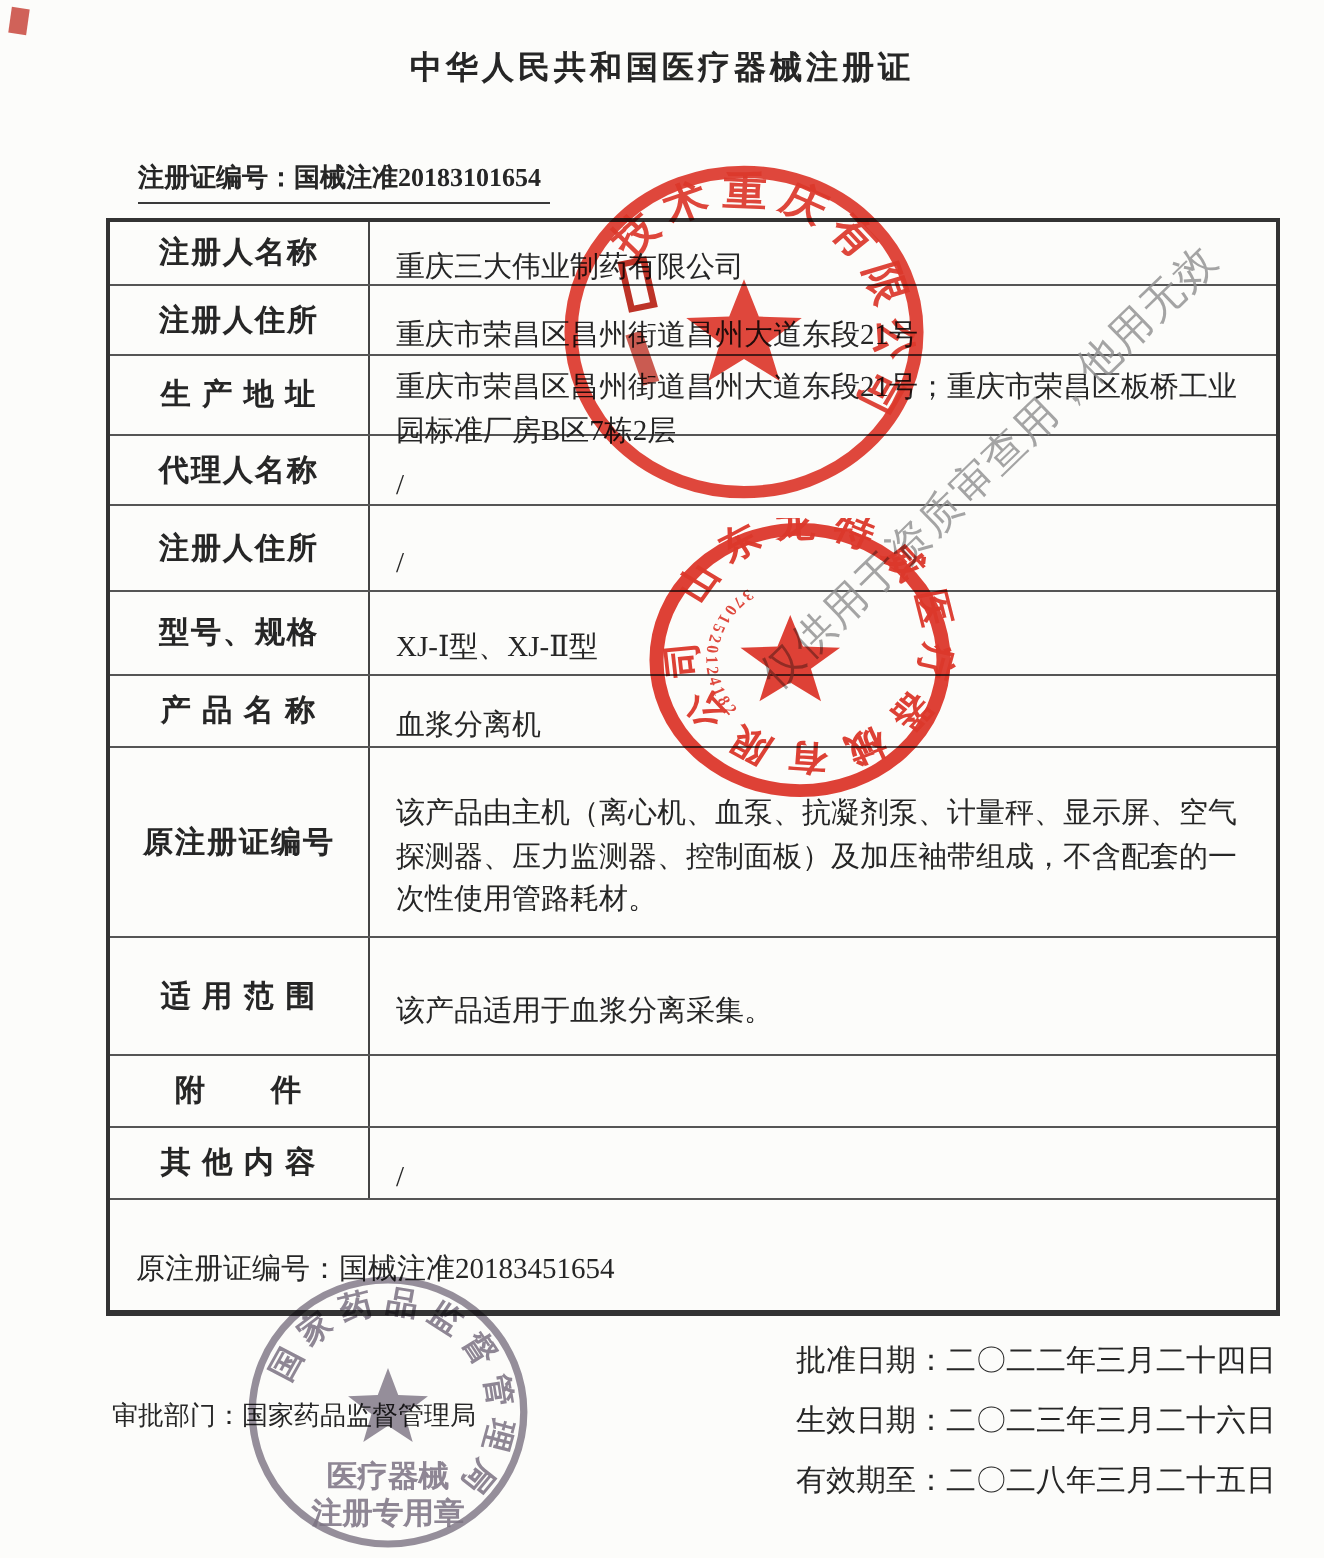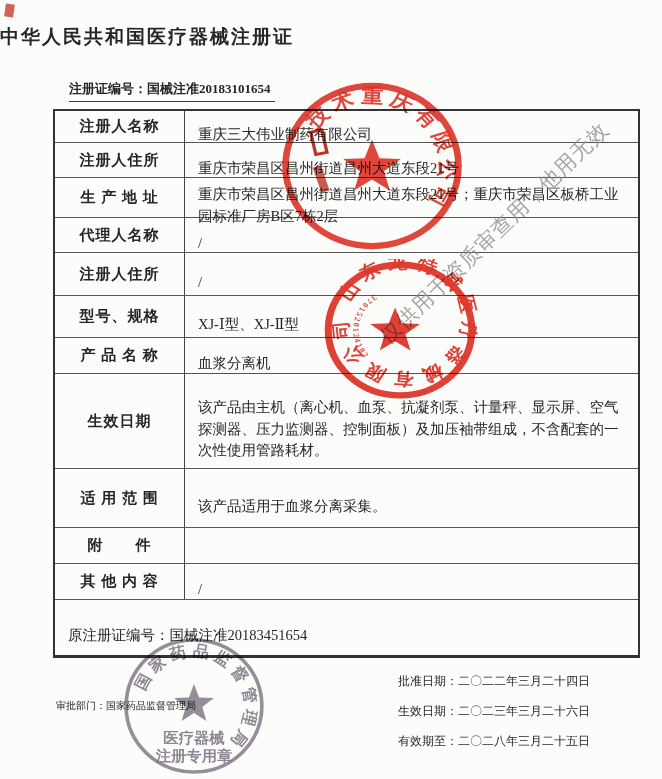--- a/index.html
+++ b/index.html
@@ -4,21 +4,21 @@
 <style>
   html,body{margin:0;padding:0;background:#e8e8e8;}
   #page{
     position:relative;width:662px;height:779px;margin:0 auto;
     background:#fcfcfa;overflow:hidden;
     font-family:"Liberation Serif","DejaVu Serif",serif;
     color:#262626;
   }
   .title{
     position:absolute;top:24px;left:0;width:100%;margin:0;
-    font-size:19px;font-weight:bold;letter-spacing:2px;
+    text-align:center;font-size:16px;font-weight:bold;letter-spacing:2px;
   }
   .certno{
     position:absolute;top:80px;left:56px;
     font-size:13px;font-weight:bold;
     border-bottom:1px solid #3a3a3a;padding:0 4px 3px 0;margin-left:13px;
   }
   
   .cert-table{
     position:absolute;top:109px;left:53px;width:587px;
     border:2px solid #333;border-bottom-width:3px;
@@ -34,22 +34,22 @@
   }
   .tvalue{
     flex:1;display:flex;align-items:center;
     padding:20px 12px 3px 13px;font-size:14.5px;line-height:1.5;
     box-sizing:border-box;
   }
   .r1{height:31px}.r2{height:35px}.r3{height:40px}.r4{height:35px}
   .r5{height:43px}.r6{height:36px}.r7{height:42px}.r8{height:95px}
   .r9{height:59px}.r10{height:36px}.r11{height:36px}.r12{height:56px}
   
-  .approval{position:absolute;left:56px;top:699px;font-size:10px;}
-  .dates{position:absolute;left:398px;top:666px;font-size:12px;}
+  .approval{position:absolute;left:56px;top:699px;font-size:13px;}
+  .dates{position:absolute;left:398px;top:666px;font-size:15px;}
   .date-line{height:30px;line-height:30px;white-space:nowrap;}
   
   .watermark{
     position:absolute;left:374px;top:330px;
     font-size:21px;color:#8f8f8f;opacity:.8;letter-spacing:1px;
     transform:rotate(-44deg);transform-origin:0 0;white-space:nowrap;
     z-index:2;
   }
   .stamp{position:absolute;mix-blend-mode:multiply;z-index:3;}
   .corner-mark{
@@ -93,21 +93,21 @@
     </div>
     <div class="trow r7">
       <div class="tlabel">型号、规格</div>
       <div class="tvalue">XJ-Ⅰ型、XJ-Ⅱ型</div>
     </div>
     <div class="trow r6">
       <div class="tlabel">产 品 名 称</div>
       <div class="tvalue">血浆分离机</div>
     </div>
     <div class="trow r8">
-      <div class="tlabel">生效日期</div>
+      <div class="tlabel">原注册证编号</div>
       <div class="tvalue">该产品由主机（离心机、血泵、抗凝剂泵、计量秤、显示屏、空气探测器、压力监测器、控制面板）及加压袖带组成，不含配套的一次性使用管路耗材。</div>
     </div>
     <div class="trow r9">
       <div class="tlabel">适 用 范 围</div>
       <div class="tvalue">该产品适用于血浆分离采集。</div>
     </div>
     <div class="trow r10">
       <div class="tlabel">附　　件</div>
     </div>
     <div class="trow r11">

